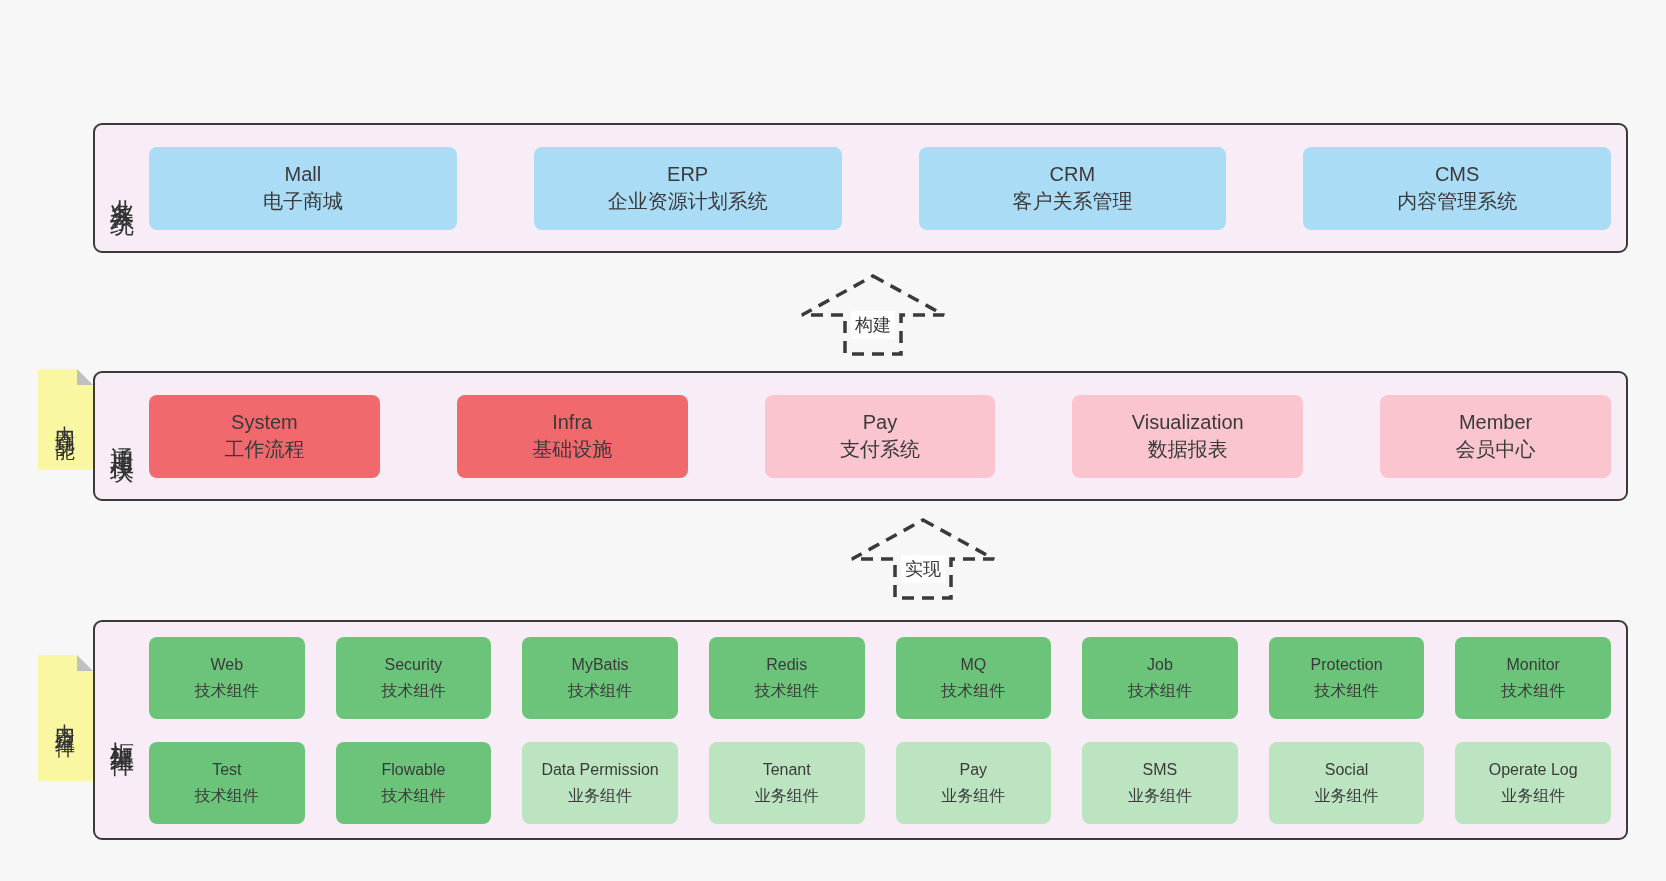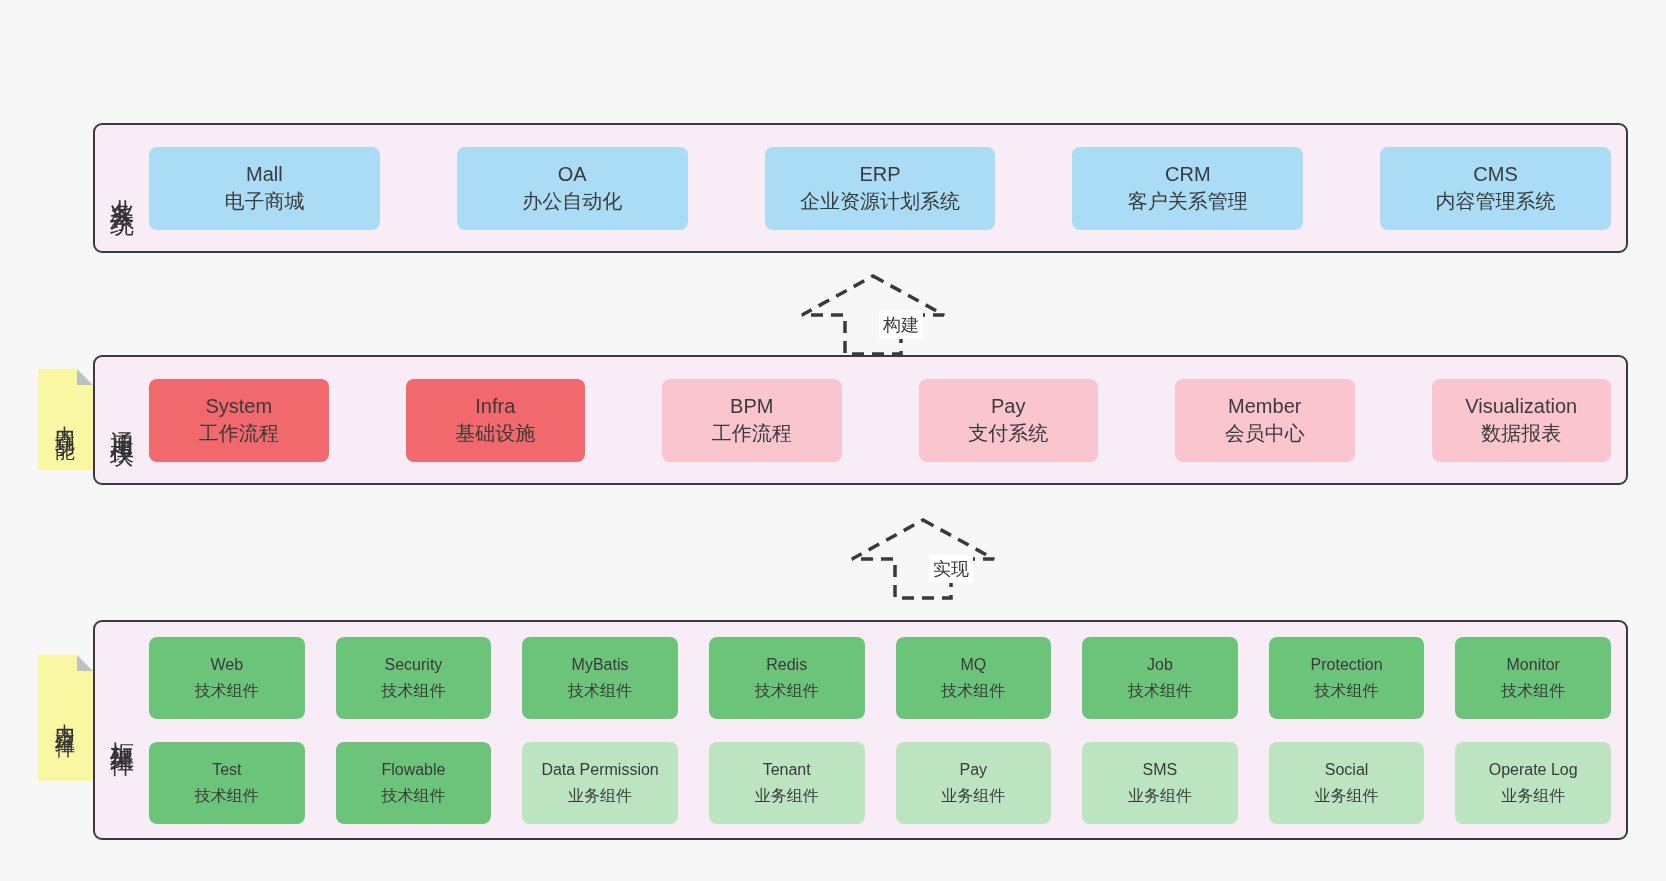--- a/index.html
+++ b/index.html
@@ -15,21 +15,21 @@
     color:var(--text);
   }
   .panel{
     position:absolute;left:93px;width:1535px;box-sizing:border-box;
     background:var(--panel_bg);
     border:2.5px solid var(--panel_border);
     border-radius:9px;
     display:flex;align-items:stretch;
   }
   #panel-business{top:123px;height:130px;}
-  #panel-modules{top:355px;height:130px;}
+  #panel-modules{top:371px;height:130px;}
   #panel-components{top:620px;height:220px;}
   .vlabel{
     width:54px;flex:0 0 54px;display:flex;align-items:center;justify-content:center;
     font-size:24px;color:#333;
   }
   .vlabel span{writing-mode:vertical-rl;letter-spacing:4px;line-height:1;}
   .cards{
     flex:1;display:flex;align-items:center;gap:77px;padding:0 15px 0 0;
   }
   .card{
@@ -61,45 +61,40 @@
   #note-builtin-features{top:369px;height:101px;}
   #note-builtin-components{top:655px;height:126px;}
   .block-arrow{position:absolute;width:150px;height:84px;}
   #arrow-build{left:798px;top:273px;}
   #arrow-implement{left:848px;top:517px;}
   .block-arrow svg{position:absolute;left:0;top:0;}
   .arrow-label{
     position:absolute;left:50%;top:38px;transform:translateX(-50%);
     background:#ffffff;padding:2px 4px;font-size:18px;color:var(--text);
     white-space:nowrap;
-    margin-left:28px;
   }
 </style>
 </head>
 <body>
 
 <div class="note" id="note-builtin-features">
   <span>内置功能</span>
 </div>
 <div class="note" id="note-builtin-components">
   <span>内置组件</span>
 </div>
 
 <div class="panel" id="panel-business">
   <div class="vlabel">
     <span>业务系统</span>
   </div>
   <div class="cards">
     <div class="card c-blue">
       <span>Mall</span>
       <span>电子商城</span>
-    </div>
-    <div class="card c-blue">
-      <span>OA</span>
-      <span>办公自动化</span>
     </div>
     <div class="card c-blue">
       <span>ERP</span>
       <span>企业资源计划系统</span>
     </div>
     <div class="card c-blue">
       <span>CRM</span>
       <span>客户关系管理</span>
     </div>
     <div class="card c-blue">
@@ -123,34 +118,30 @@
   <div class="cards">
     <div class="card c-red">
       <span>System</span>
       <span>工作流程</span>
     </div>
     <div class="card c-red">
       <span>Infra</span>
       <span>基础设施</span>
     </div>
     <div class="card c-pink">
-      <span>BPM</span>
-      <span>工作流程</span>
-    </div>
-    <div class="card c-pink">
       <span>Pay</span>
       <span>支付系统</span>
+    </div>
+    <div class="card c-pink">
+      <span>Visualization</span>
+      <span>数据报表</span>
     </div>
     <div class="card c-pink">
       <span>Member</span>
       <span>会员中心</span>
-    </div>
-    <div class="card c-pink">
-      <span>Visualization</span>
-      <span>数据报表</span>
     </div>
   </div>
 </div>
 
 <div class="block-arrow" id="arrow-implement">
   <svg width="150" height="84" viewBox="0 0 150 84">
     <polygon points="75,3 146,42 103,42 103,81 47,81 47,42 4,42" fill="none" stroke="#3a3a3a" stroke-width="3.5" stroke-dasharray="12 8"></polygon>
   </svg>
   <div class="arrow-label">实现</div>
 </div>

